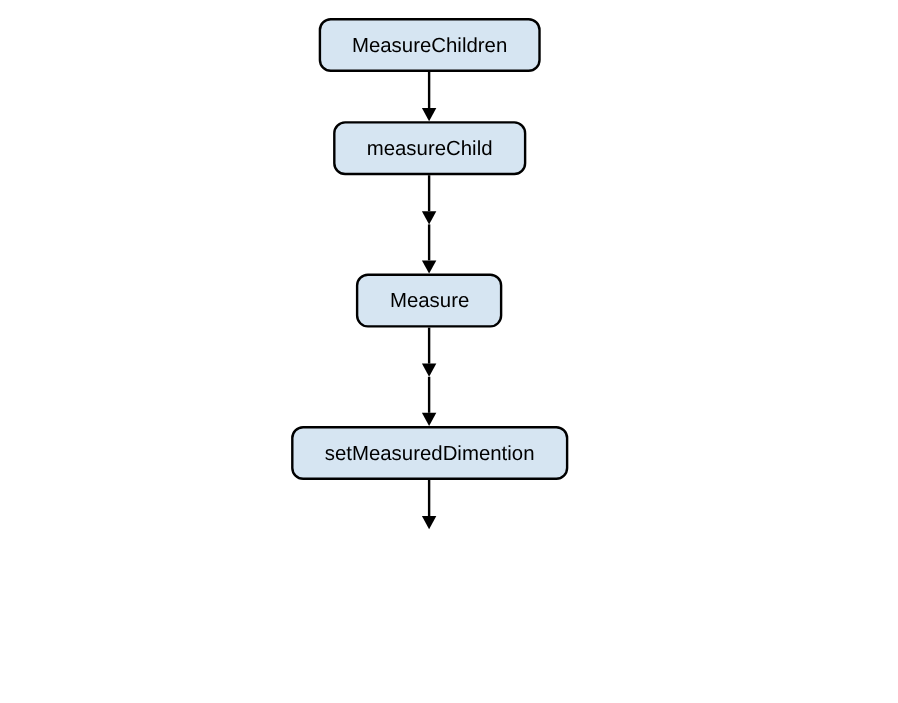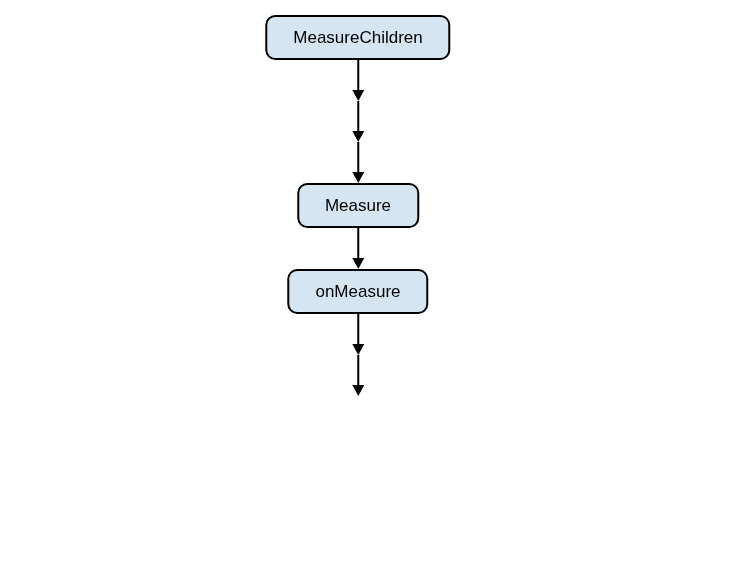--- a/index.html
+++ b/index.html
@@ -65,20 +65,23 @@
 
     <div class="node">
       <span>MeasureChildren</span>
     </div>
 
     <div class="arrow">
       <div class="shaft"></div>
       <div class="head"></div>
     </div>
 
+    <div class="node">
+      <span>measureChild</span>
+    </div>
 
     <div class="arrow">
       <div class="shaft"></div>
       <div class="head"></div>
     </div>
 
 
     <div class="arrow">
       <div class="shaft"></div>
       <div class="head"></div>
@@ -86,29 +89,29 @@
 
     <div class="node">
       <span>Measure</span>
     </div>
 
     <div class="arrow">
       <div class="shaft"></div>
       <div class="head"></div>
     </div>
 
-    <div class="node">
-      <span>onMeasure</span>
-    </div>
 
     <div class="arrow">
       <div class="shaft"></div>
       <div class="head"></div>
     </div>
 
+    <div class="node">
+      <span>setMeasuredDimention</span>
+    </div>
 
     <div class="arrow">
       <div class="shaft"></div>
       <div class="head"></div>
     </div>
 
 
   </div>
 </div>
 

